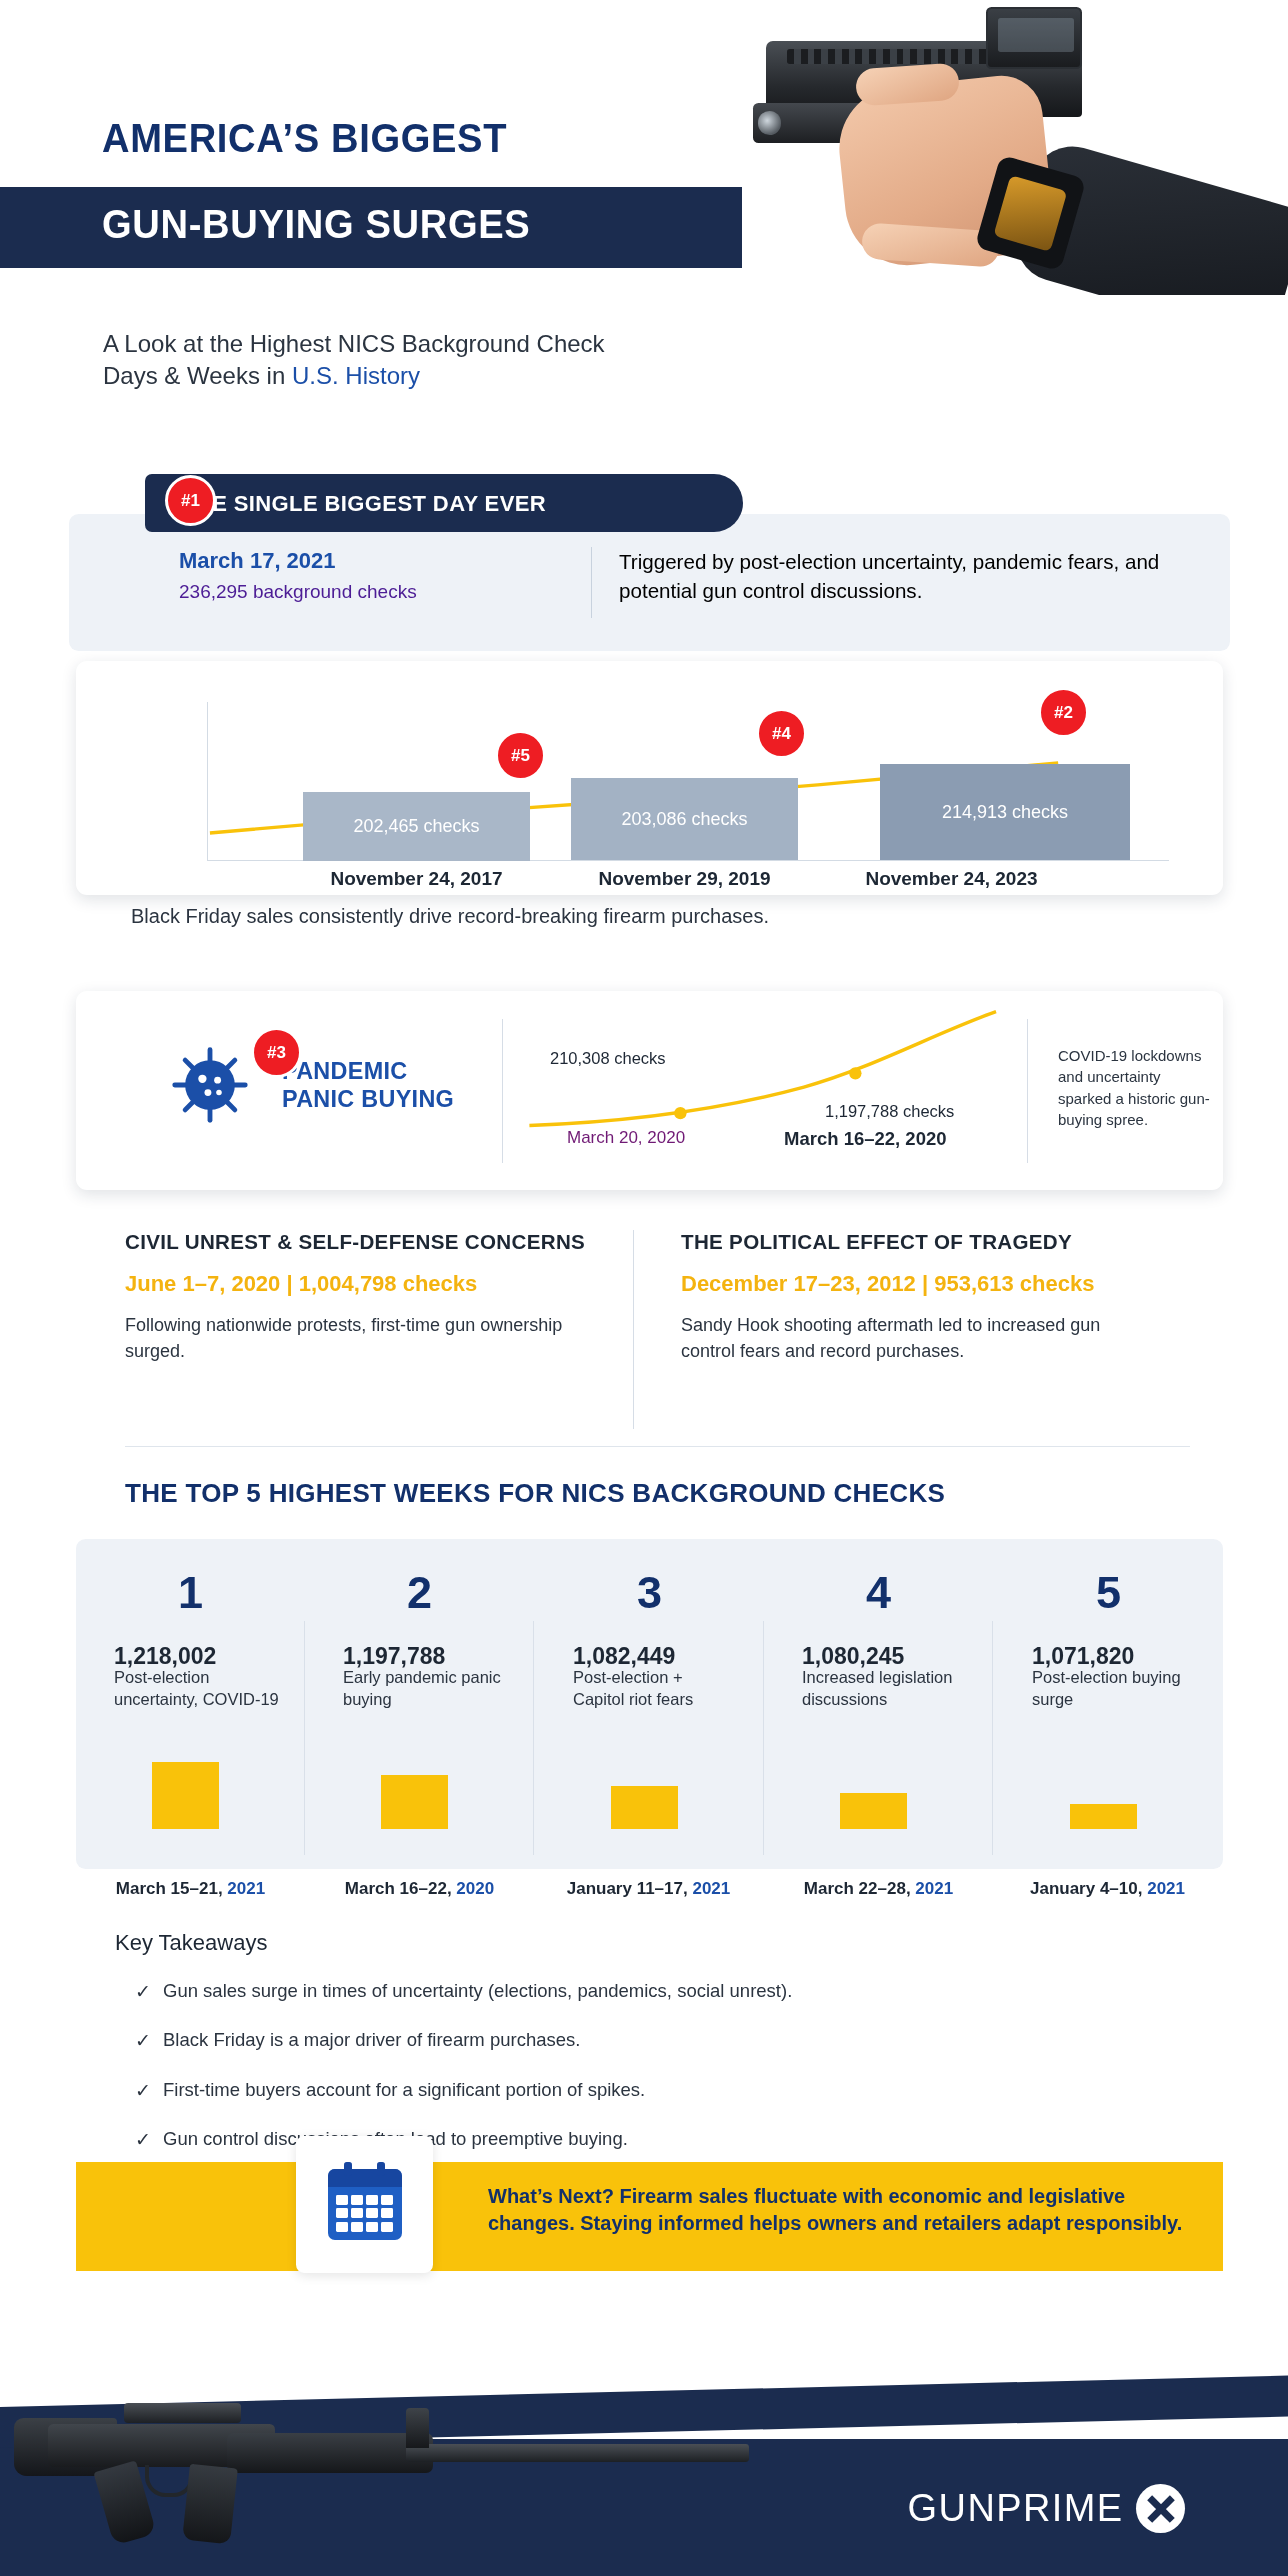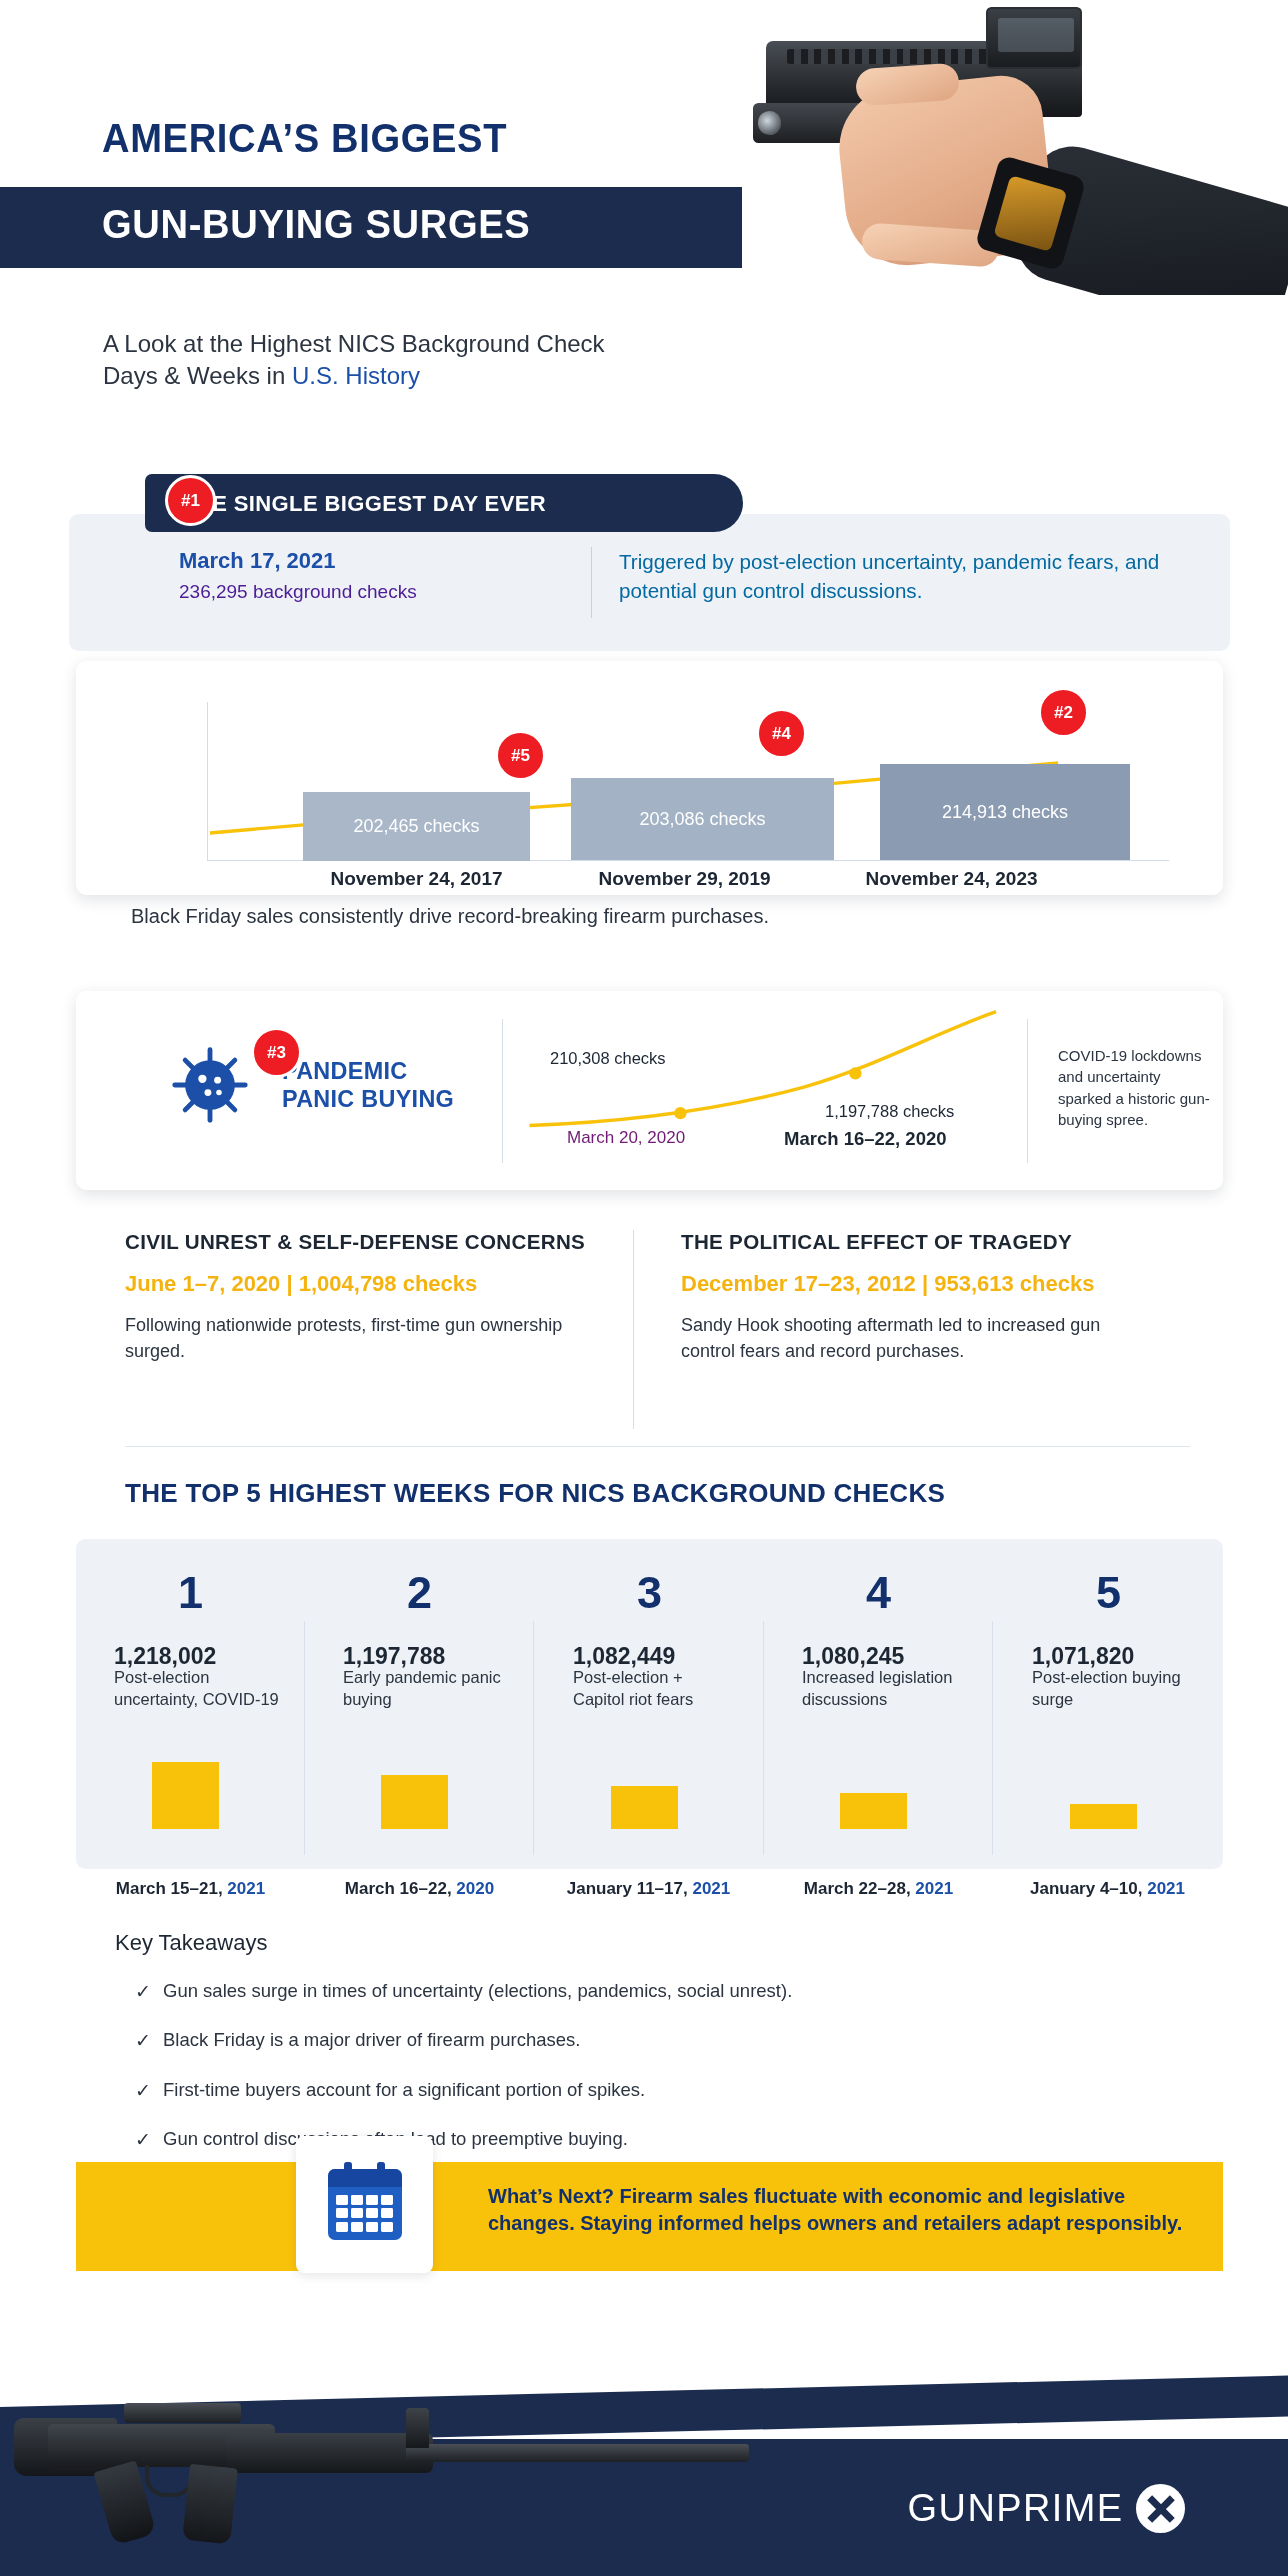--- a/index.html
+++ b/index.html
@@ -216,21 +216,21 @@
     left: 522px; top: 73px;
     width: 1.4px; height: 71px;
     background: #c8d2de;
   }
   .sec1-desc {
     position: absolute;
     left: 550px; top: 74px;
     width: 598px;
     font-size: 20.6px;
     line-height: 1.4;
-    color: #0369a1;
+    color: #000000;
   }
 
   
   .sec2 {
     position: absolute;
     left: 76px; top: 661px;
     width: 1147px; height: 234px;
     background: #ffffff;
     border-radius: 11px;
     box-shadow: 0 4.1px 15px rgba(20,35,60,0.13);
@@ -250,21 +250,21 @@
   .bar {
     position: absolute;
     background: #99a9bd;
     color: #ffffff;
     font-size: 18px;
     display: flex;
     align-items: center;
     justify-content: center;
   }
   .bar-1 { left: 227px; top: 131px; width: 227px; height: 69px; background: #a9b7c8; }
-  .bar-2 { left: 495px; top: 117px; width: 263px; height: 82px; background: #a3b2c4; }
+  .bar-2 { left: 495px; top: 117px; width: 227px; height: 82px; background: #a3b2c4; }
   .bar-3 { left: 804px; top: 103px; width: 250px; height: 96px; background: #8b9cb2; }
   .sec2-label {
     position: absolute;
     top: 207px;
     font-size: 19px;
     font-weight: 700;
     color: #1d2734;
     text-align: center;
     width: 275px;
   }

